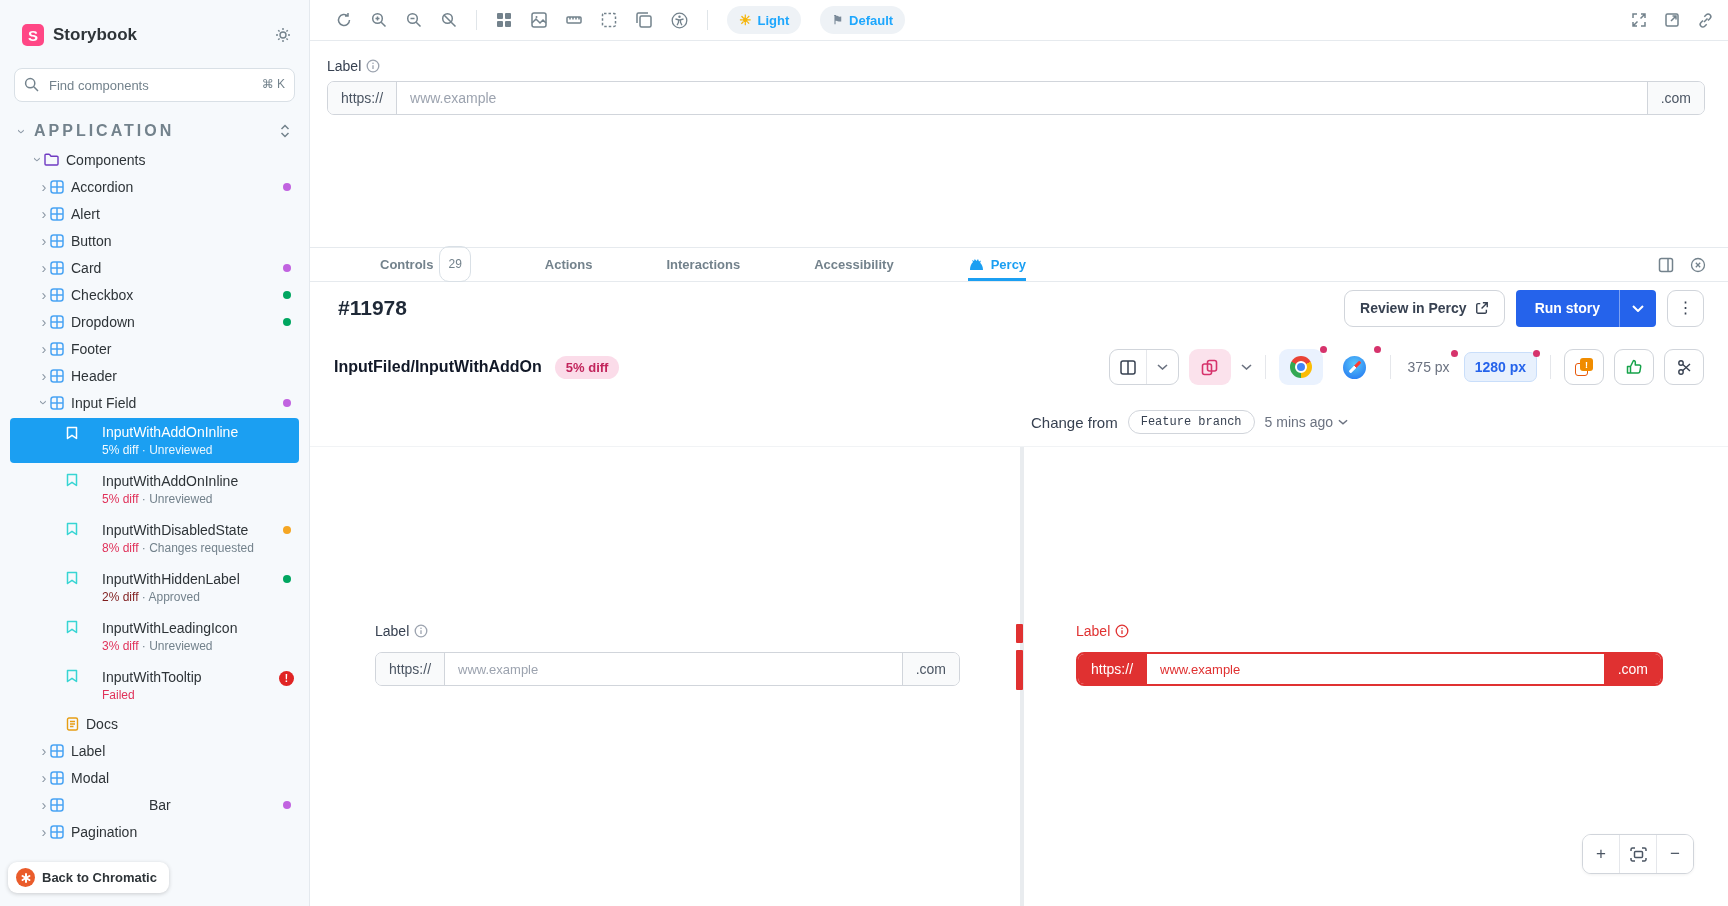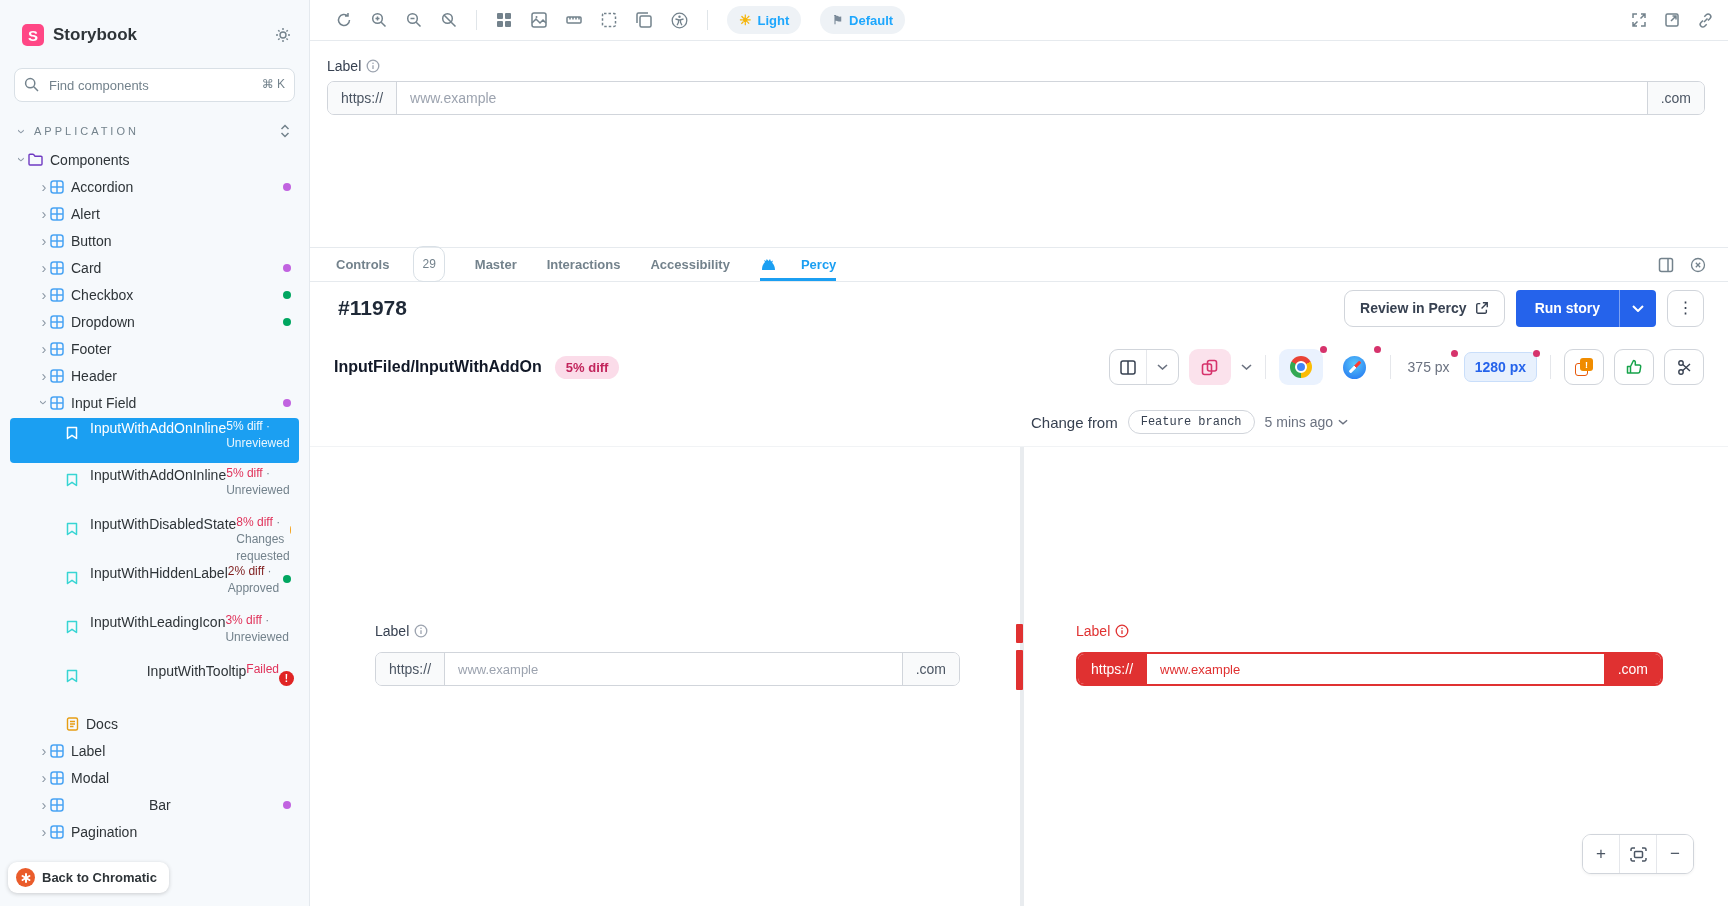--- a/index.html
+++ b/index.html
@@ -18,39 +18,39 @@
   .icon-btn { background:none; border:none; color:#73828C; cursor:pointer; display:flex; align-items:center; }
   .search-wrap { position:relative; margin:12px 14px 0 14px; }
   .search-wrap input { width:100%; height:34px; border:1px solid #D9E0E6; border-radius:8px;
     background:#FFFFFF; padding:0 44px 0 34px; font-size:13px; color:#2E3438;
     font-family:"Liberation Sans", sans-serif; }
   .search-wrap input::placeholder { color:#73828C; }
   .search-icon { position:absolute; left:10px; top:9px; color:#73828C; }
   .kbd { position:absolute; right:10px; top:9px; font-size:12px; color:#73828C; }
 
   .section-row { display:flex; align-items:center; margin:18px 18px 4px 16px; height:22px; }
-  .section-label { font-size:11px; font-weight:400; letter-spacing:3px; color:#73828C; margin-left:6px; flex:1; }
+  .section-label { font-size:16px; font-weight:700; letter-spacing:3px; color:#73828C; margin-left:6px; flex:1; }
   .chev { color:#8C98A5; font-size:15px; line-height:1; width:12px; display:inline-flex; justify-content:center; }
   .chev.down { transform:rotate(90deg); }
   .sort-icon { color:#73828C; }
 
   .trow { display:flex; align-items:center; height:27px; font-size:14px; cursor:pointer; }
   .trow .lbl { margin-left:7px; flex:1; white-space:nowrap; overflow:hidden; }
   .trow .dot { width:8px; height:8px; border-radius:50%; margin-right:18px; background:transparent; }
-  .pad-root { padding-left:16px; }
+  .pad-root { padding-left:32px; }
   .pad-comp { padding-left:38px; }
   .pad-story { padding-left:66px; }
   .cicon { color:#4AA4F4; display:flex; }
   .ficon { color:#6F3AC2; display:flex; }
   .bicon { color:#37D5D3; display:flex; }
   .dicon { color:#E69D13; display:flex; }
 
   .story { height:49px; display:flex; cursor:pointer; padding-left:66px; }
   .story .bicon { margin-top:8px; }
-  .story .stx { margin-left:12px; display:flex; flex-direction:row; justify-content:flex-end; flex:1; }
+  .story .stx { margin-left:24px; display:flex; flex-direction:column; justify-content:center; flex:1; }
   .story .sname { font-size:14px; line-height:20px; }
   .story .sstat { font-size:12px; line-height:17px; color:#73828C; }
   .story .sstat .d1 { font-weight:400; }
   .story .sdot { width:8px; height:8px; border-radius:50%; margin:12px 18px 0 0; background:transparent; }
   .story.selected { background:#1B9FF2; border-radius:4px; margin:2px 10px; padding-left:56px; height:45px; color:#fff; }
   .story.selected .bicon { color:#fff; }
   .story.selected .sstat { color:rgba(255,255,255,.9); }
   .fail-badge { width:15px; height:15px; border-radius:50%; background:#E02424; color:#fff;
     font-size:10px; font-weight:700; display:flex; align-items:center; justify-content:center; margin:10px 15px 0 0; }
 
@@ -82,22 +82,22 @@
   .seg.prefix { border-right:1px solid #D1D5DB; }
   .seg.suffix { border-left:1px solid #D1D5DB; }
   .input-group input { flex:1; border:none; outline:none; font-size:14px; padding:0 13px; color:#2E3438;
     font-family:"Liberation Sans", sans-serif; }
   .input-group input::placeholder { color:#9CA3AF; }
 
   
   .panel { position:absolute; left:0; top:247px; right:0; bottom:0; border-top:1px solid #E6EAEE; background:#fff; }
   .tabs { position:absolute; left:0; top:0; right:0; height:34px; border-bottom:1px solid #E6EAEE;
     display:flex; align-items:stretch; padding-left:26px; gap:30px; }
-  .tab { display:flex; align-items:center; gap:24px; font-size:13px; font-weight:700; color:#73828C;
-    cursor:pointer; border-bottom:3px solid transparent; padding-top:2px; }
+  .tab { display:flex; align-items:center; gap:6px; font-size:13px; font-weight:700; color:#73828C;
+    cursor:pointer; border-bottom:3px solid transparent; padding-top:2px;margin-left:44px; }
   .tab.active { color:#1B9FF2; border-bottom-color:#1B9FF2; }
   .tab-badge { border:1px solid #D9E0E6; border-radius:10px; padding:10px 8px; font-size:12px; font-weight:400; color:#73828C; }
   .tabs-right { margin-left:auto; display:flex; align-items:center; gap:16px; padding-right:22px; color:#73828C; }
 
   .build-row { position:absolute; left:28px; right:24px; top:40px; height:40px; display:flex; align-items:center; }
   .build-id { font-size:21px; font-weight:800; color:#1F2937; }
   .build-actions { margin-left:auto; display:flex; gap:11px; align-items:center; }
   .btn-outline { display:flex; align-items:center; gap:8px; height:37px; padding:0 15px; background:#fff;
     border:1px solid #D1D5DB; border-radius:9px; font-size:14px; font-weight:600; color:#374151; cursor:pointer;
     font-family:"Liberation Sans", sans-serif; }
@@ -578,21 +578,21 @@
       </div>
     </div>
 
     <div class="panel">
       <div class="tabs">
         <span class="tab">
           <span>Controls</span>
           <span class="tab-badge">29</span>
         </span>
         <span class="tab">
-            <span>Master</span>
+            <span>Actions</span>
           </span>
         <span class="tab">
             <span>Interactions</span>
           </span>
         <span class="tab">
             <span>Accessibility</span>
           </span>
         <span class="tab active">
           <span>
               <svg width="17" height="15" viewBox="0 0 17 15" fill="#1B9FF2">

